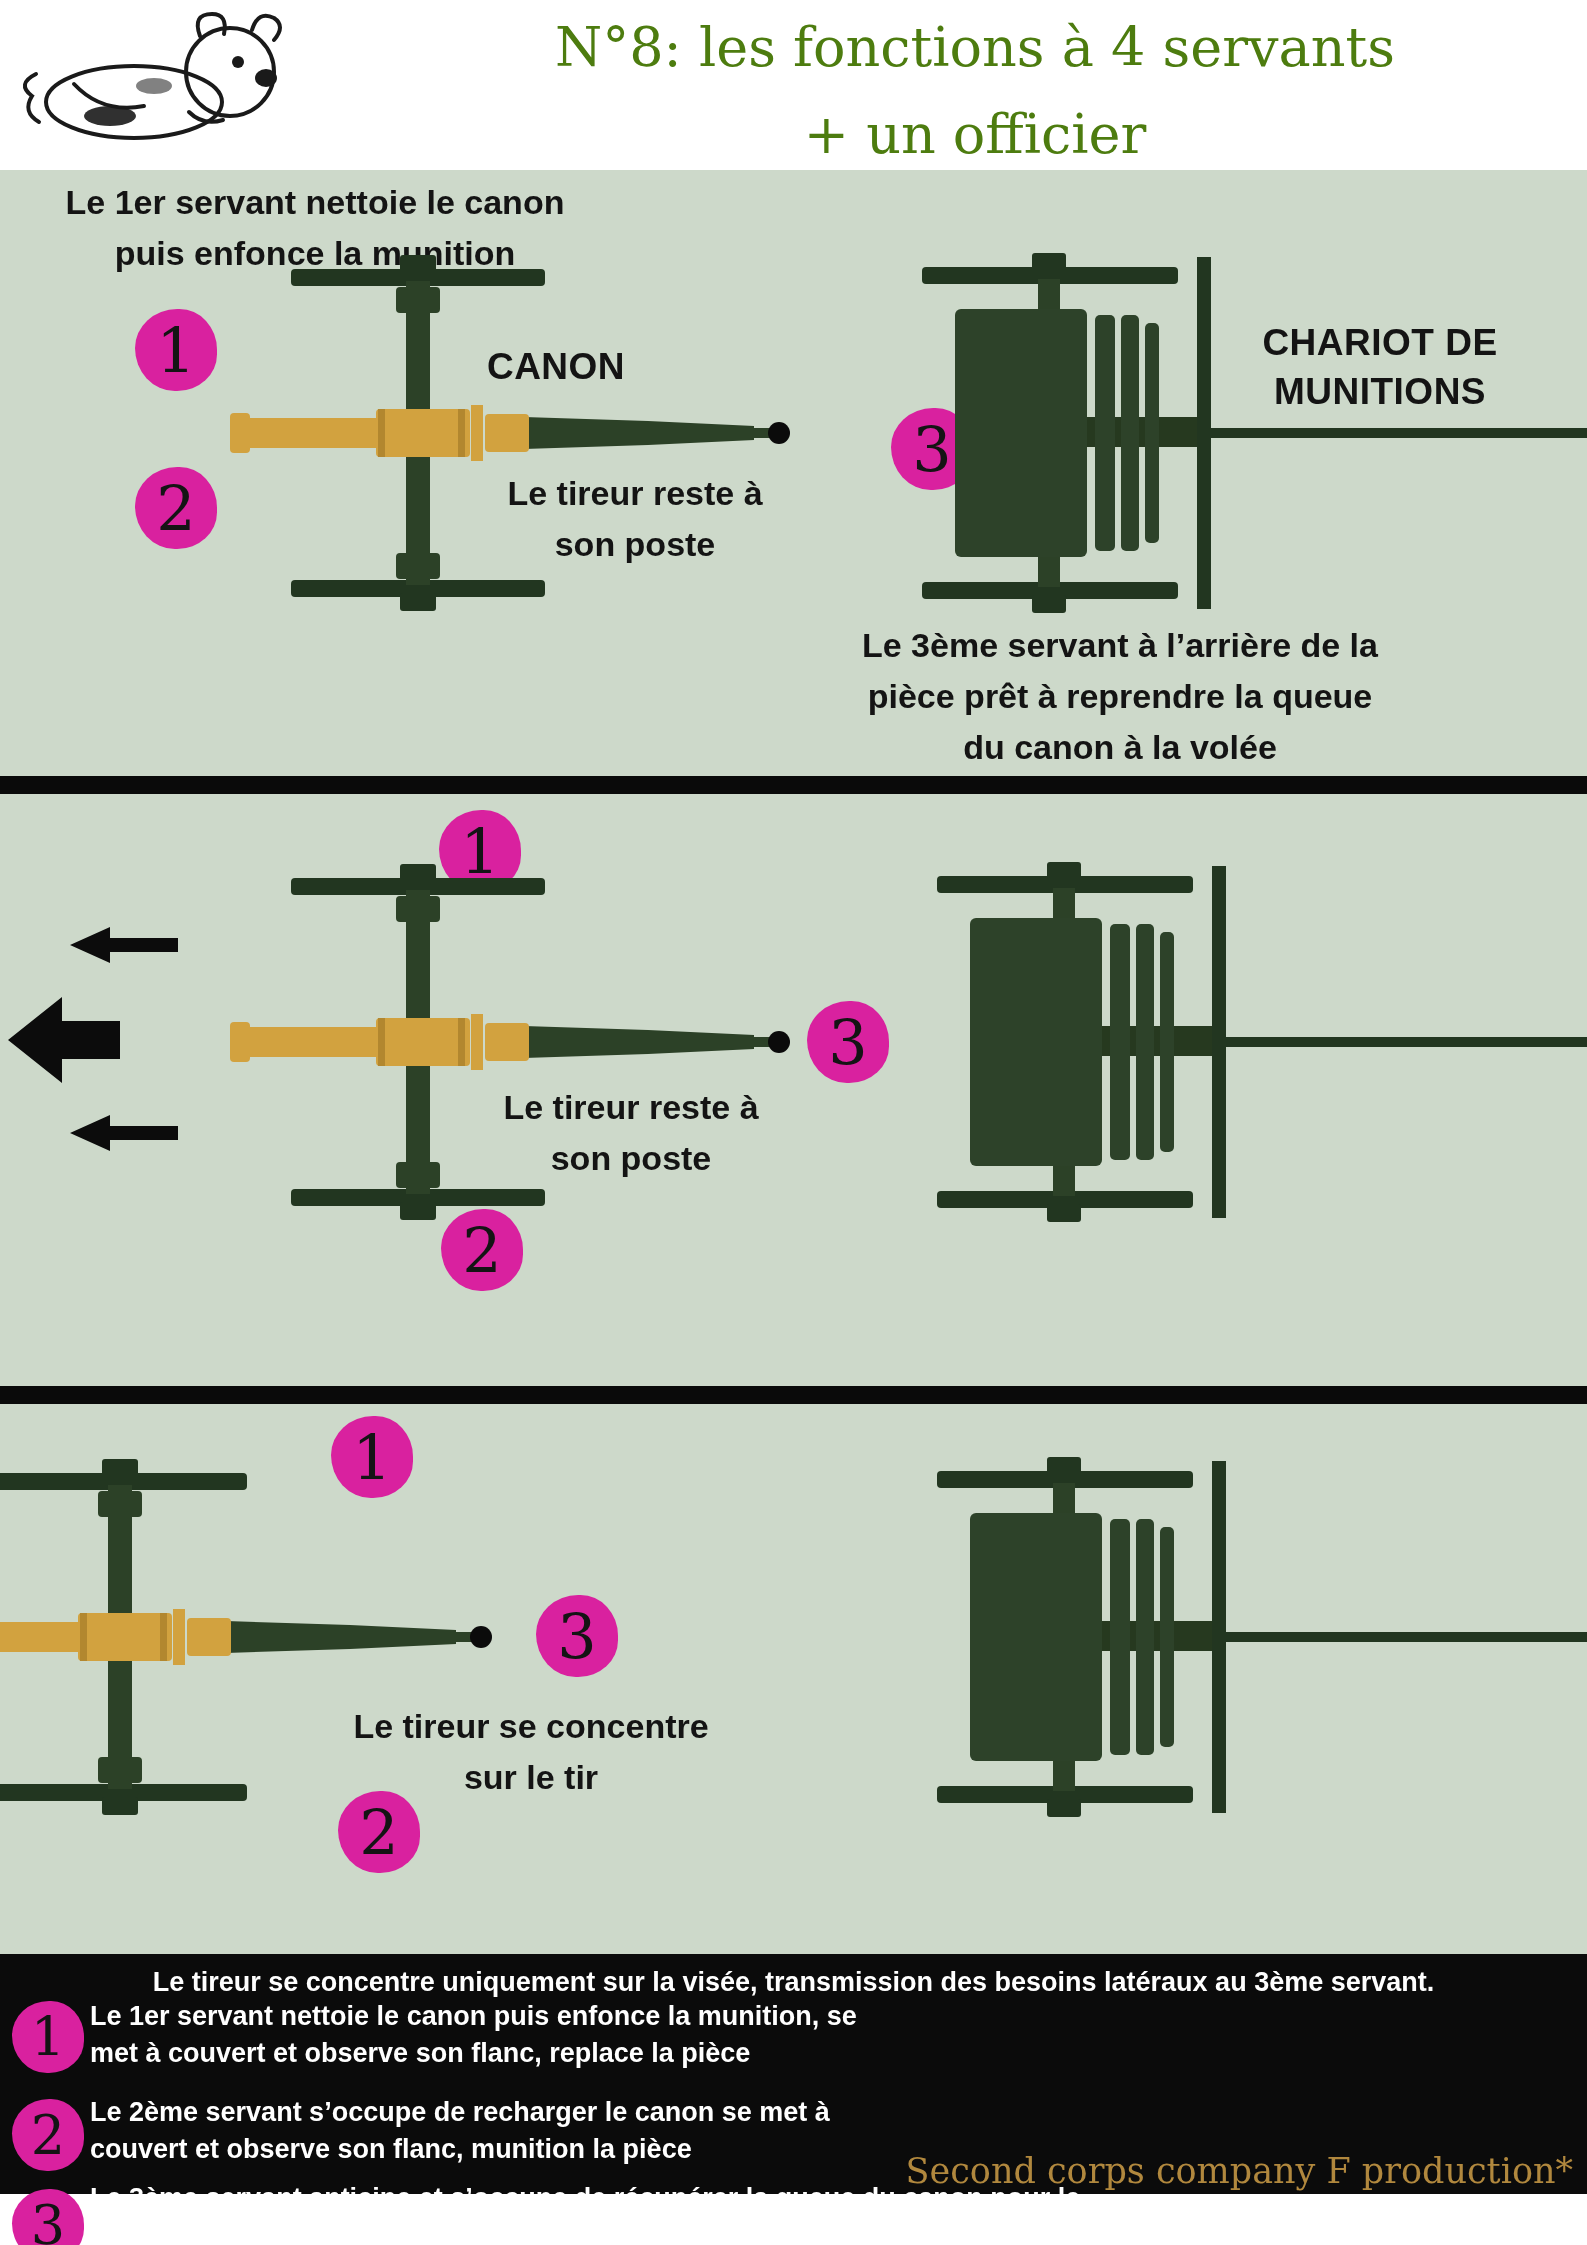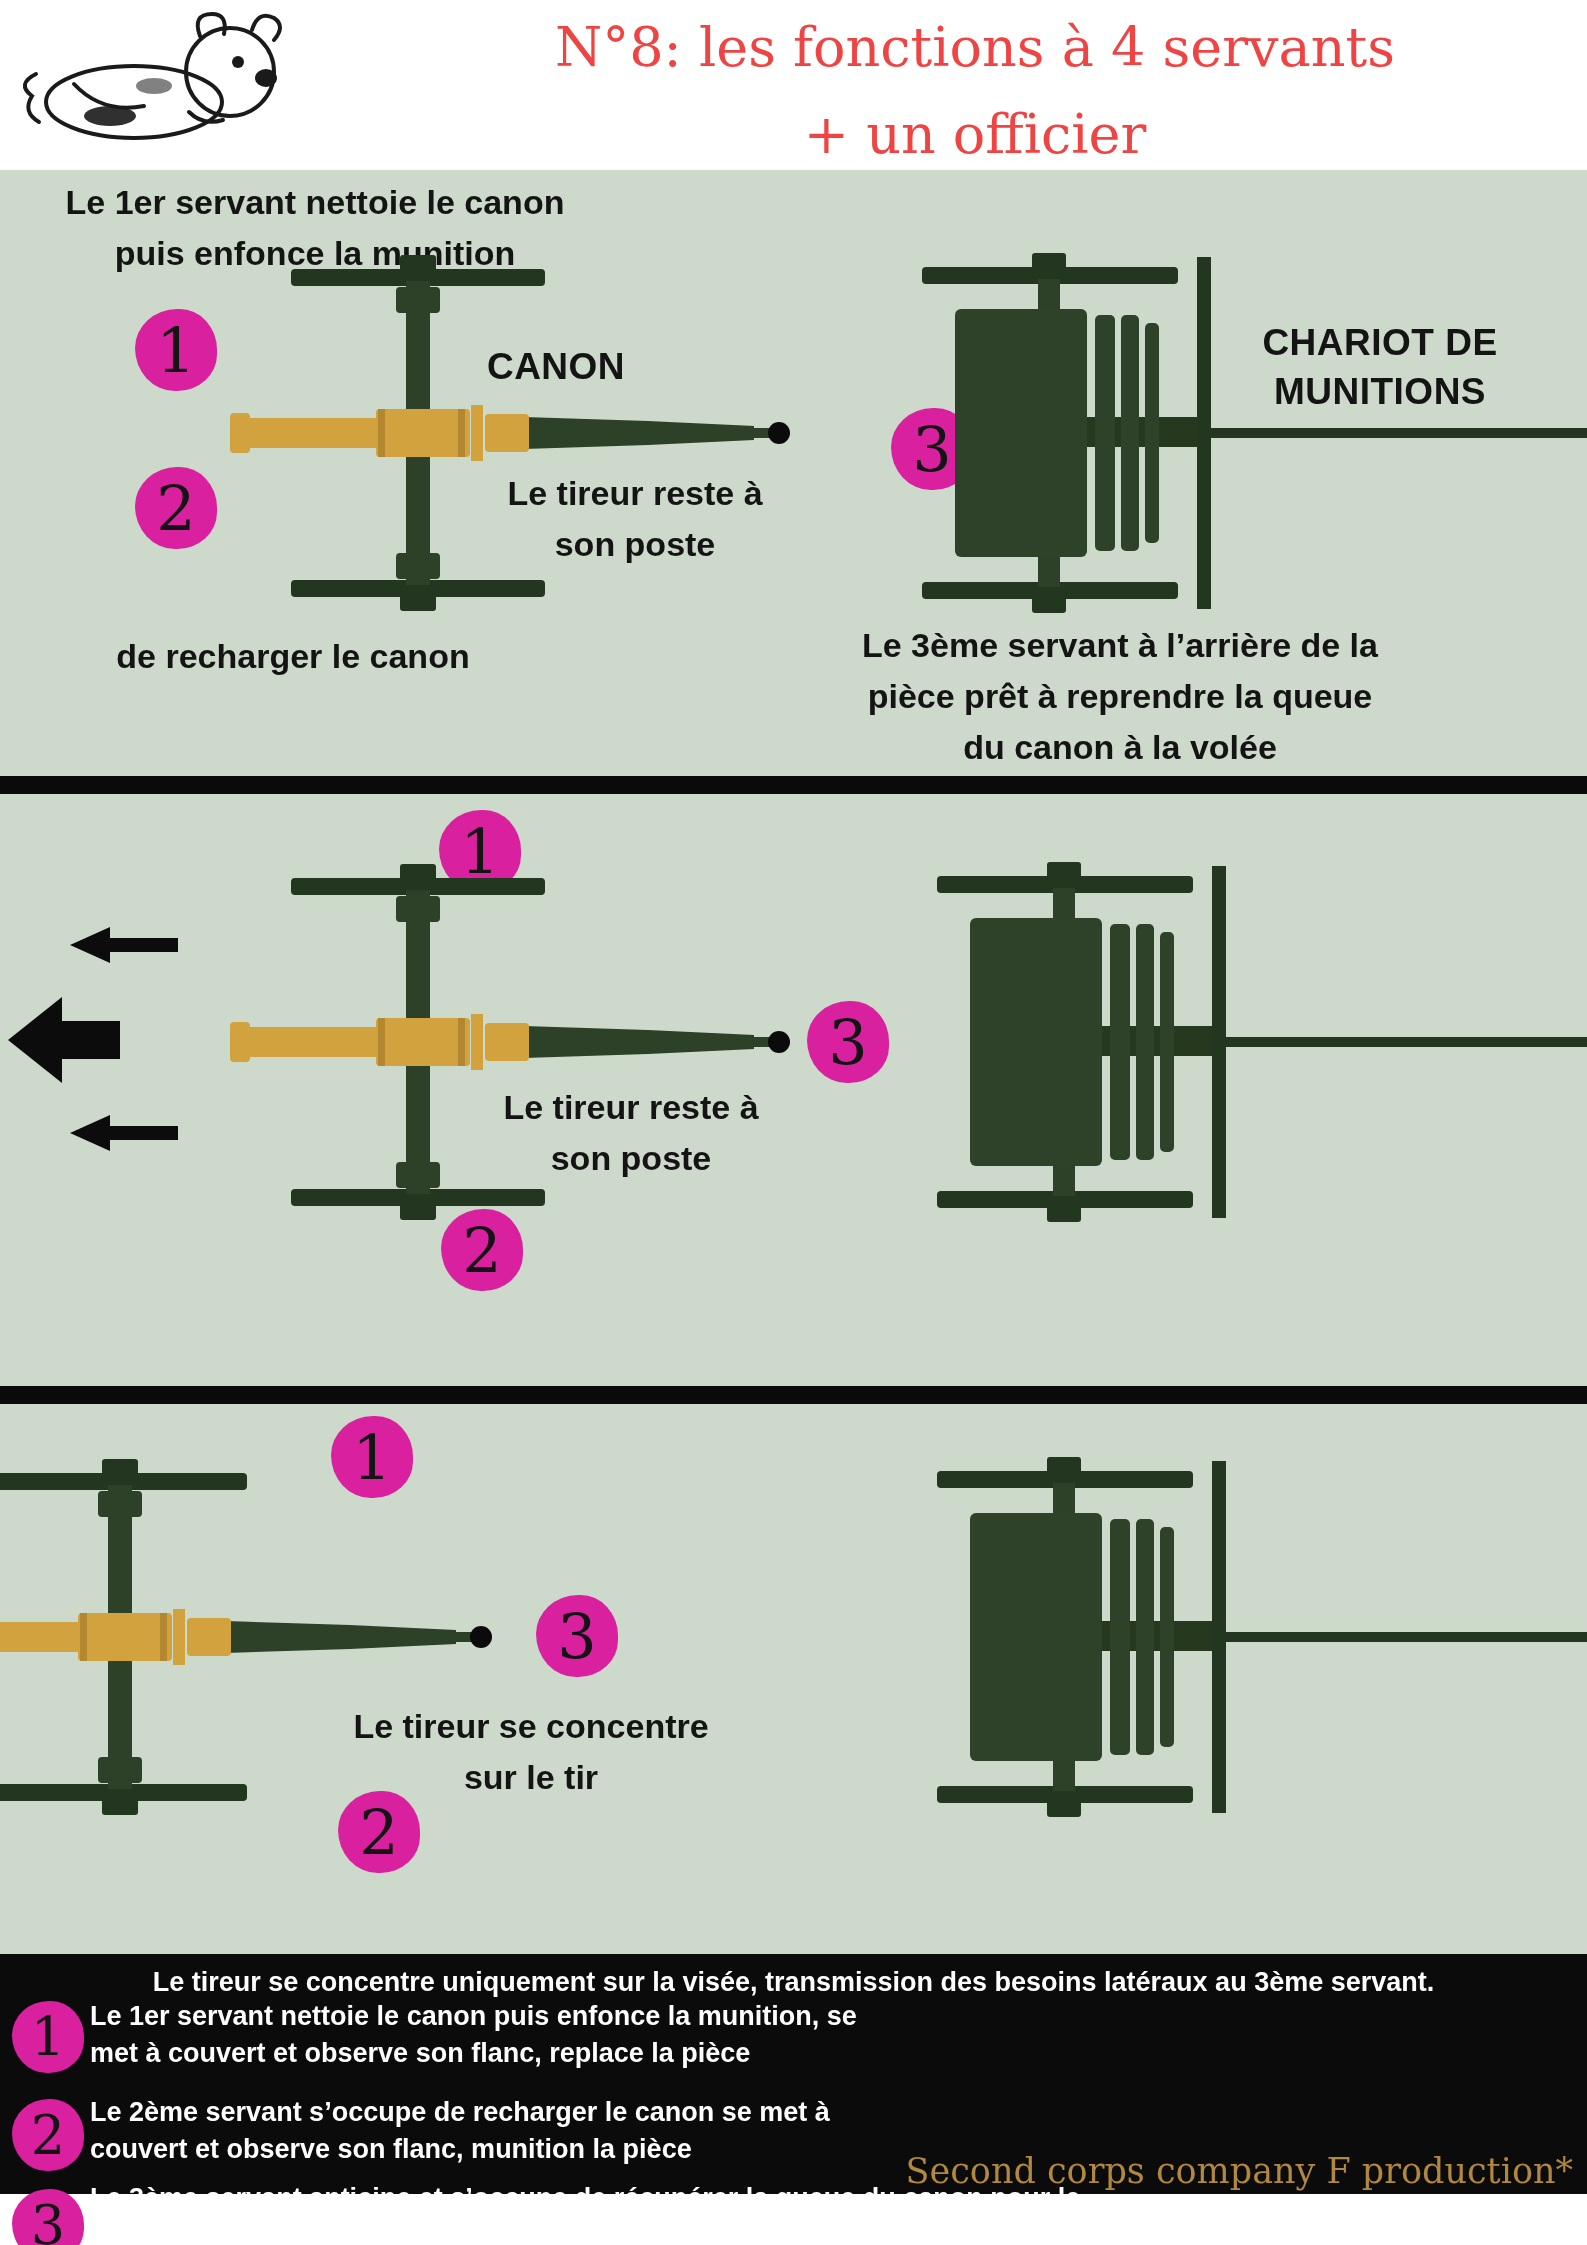--- a/index.html
+++ b/index.html
@@ -6,21 +6,21 @@
   .page{position:relative;width:1587px;height:2245px;background:#ffffff;overflow:hidden;
         font-family:"Liberation Sans","DejaVu Sans",sans-serif;color:#141414;}
   .panel{position:absolute;left:0;width:1587px;background:#cdd9ca;}
   #panel1{top:170px;height:606px;padding-left:32px;}
   #panel2{top:794px;height:592px;}
   #panel3{top:1404px;height:550px;}
   .divider{position:absolute;left:0;width:1587px;height:18px;background:#0a0a0a;}
   #divider1{top:776px;}
   #divider2{top:1386px;}
   .title{position:absolute;left:430px;top:4px;width:1090px;text-align:center;
-         font-family:"DejaVu Serif","Liberation Serif",serif;font-size:54px;line-height:1.62;color:#ef4444;}
+         font-family:"DejaVu Serif","Liberation Serif",serif;font-size:54px;line-height:1.62;color:#4d7c0f;}
   .caption{position:absolute;font-weight:700;font-size:34px;line-height:1.5;text-align:center;color:#141414;}
   .biglabel{position:absolute;font-weight:700;font-size:37px;line-height:1.32;text-align:center;letter-spacing:.5px;color:#141414;}
   .marker{position:absolute;width:82px;height:82px;background:#d9219f;
           border-radius:53% 47% 50% 50% / 49% 51% 46% 54%;
           display:flex;align-items:center;justify-content:center;
           font-family:"DejaVu Serif","Liberation Serif",serif;font-size:62px;color:#141414;}
   .marker.small{width:72px;height:72px;font-size:54px;}
   #footer{position:absolute;left:0;top:1954px;width:1587px;height:240px;background:#0b0b0b;color:#ffffff;}
   .ftext{position:absolute;font-weight:700;font-size:27px;line-height:37px;color:#ffffff;}
   .credit{position:absolute;right:14px;bottom:3px;font-family:"DejaVu Serif","Liberation Serif",serif;
@@ -113,21 +113,20 @@
     </div>
     <div class="marker" style="left:891px;top:238px">3</div>
     <svg class="graphic" style="left:897px;top:83px" width="690" height="360">
         <use href="#chariot-sym"></use>
       </svg>
     <div class="biglabel" style="left:1180px;top:149px;width:400px">
       <div>CHARIOT DE</div>
       <div>MUNITIONS</div>
     </div>
     <div class="caption" style="left:18px;top:461px;width:550px">
-      <div>de recharger le canon</div>
     </div>
     <div class="caption" style="left:790px;top:450px;width:660px">
       <div>Le 3ème servant à l’arrière de la</div>
       <div>pièce prêt à reprendre la queue</div>
       <div>du canon à la volée</div>
     </div>
   </section>
 
   <div class="divider" id="divider1"></div>
 

